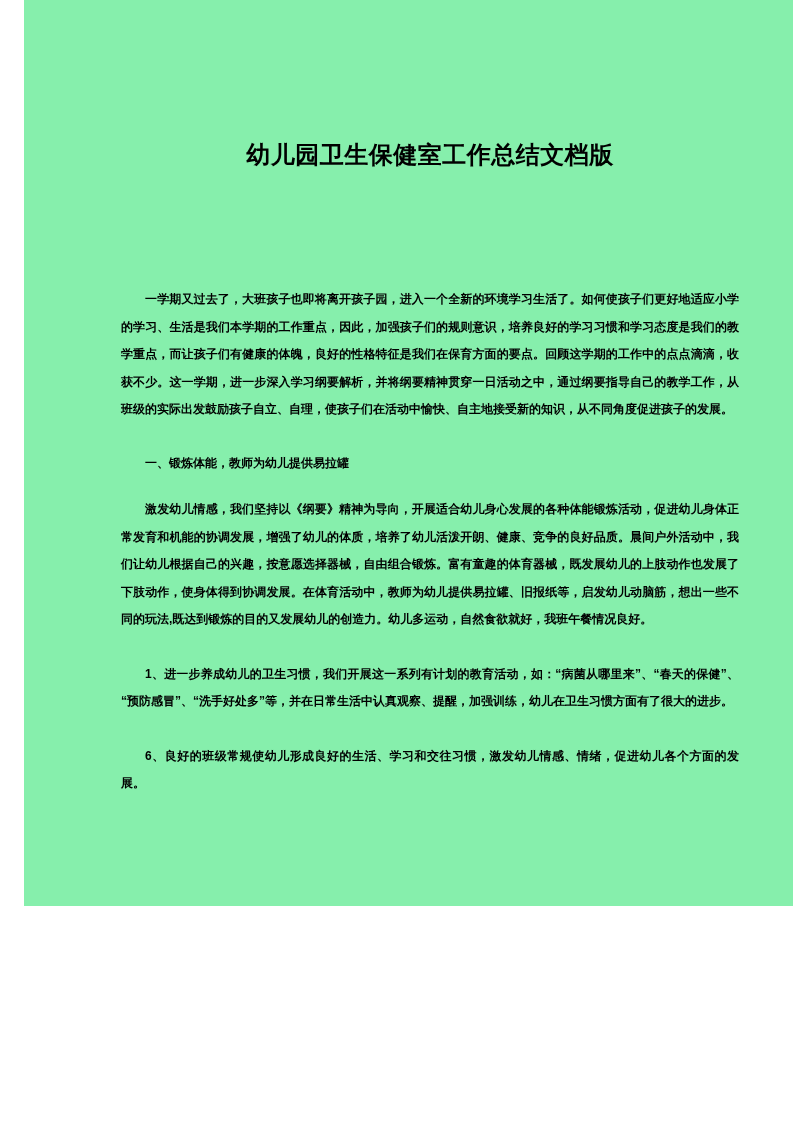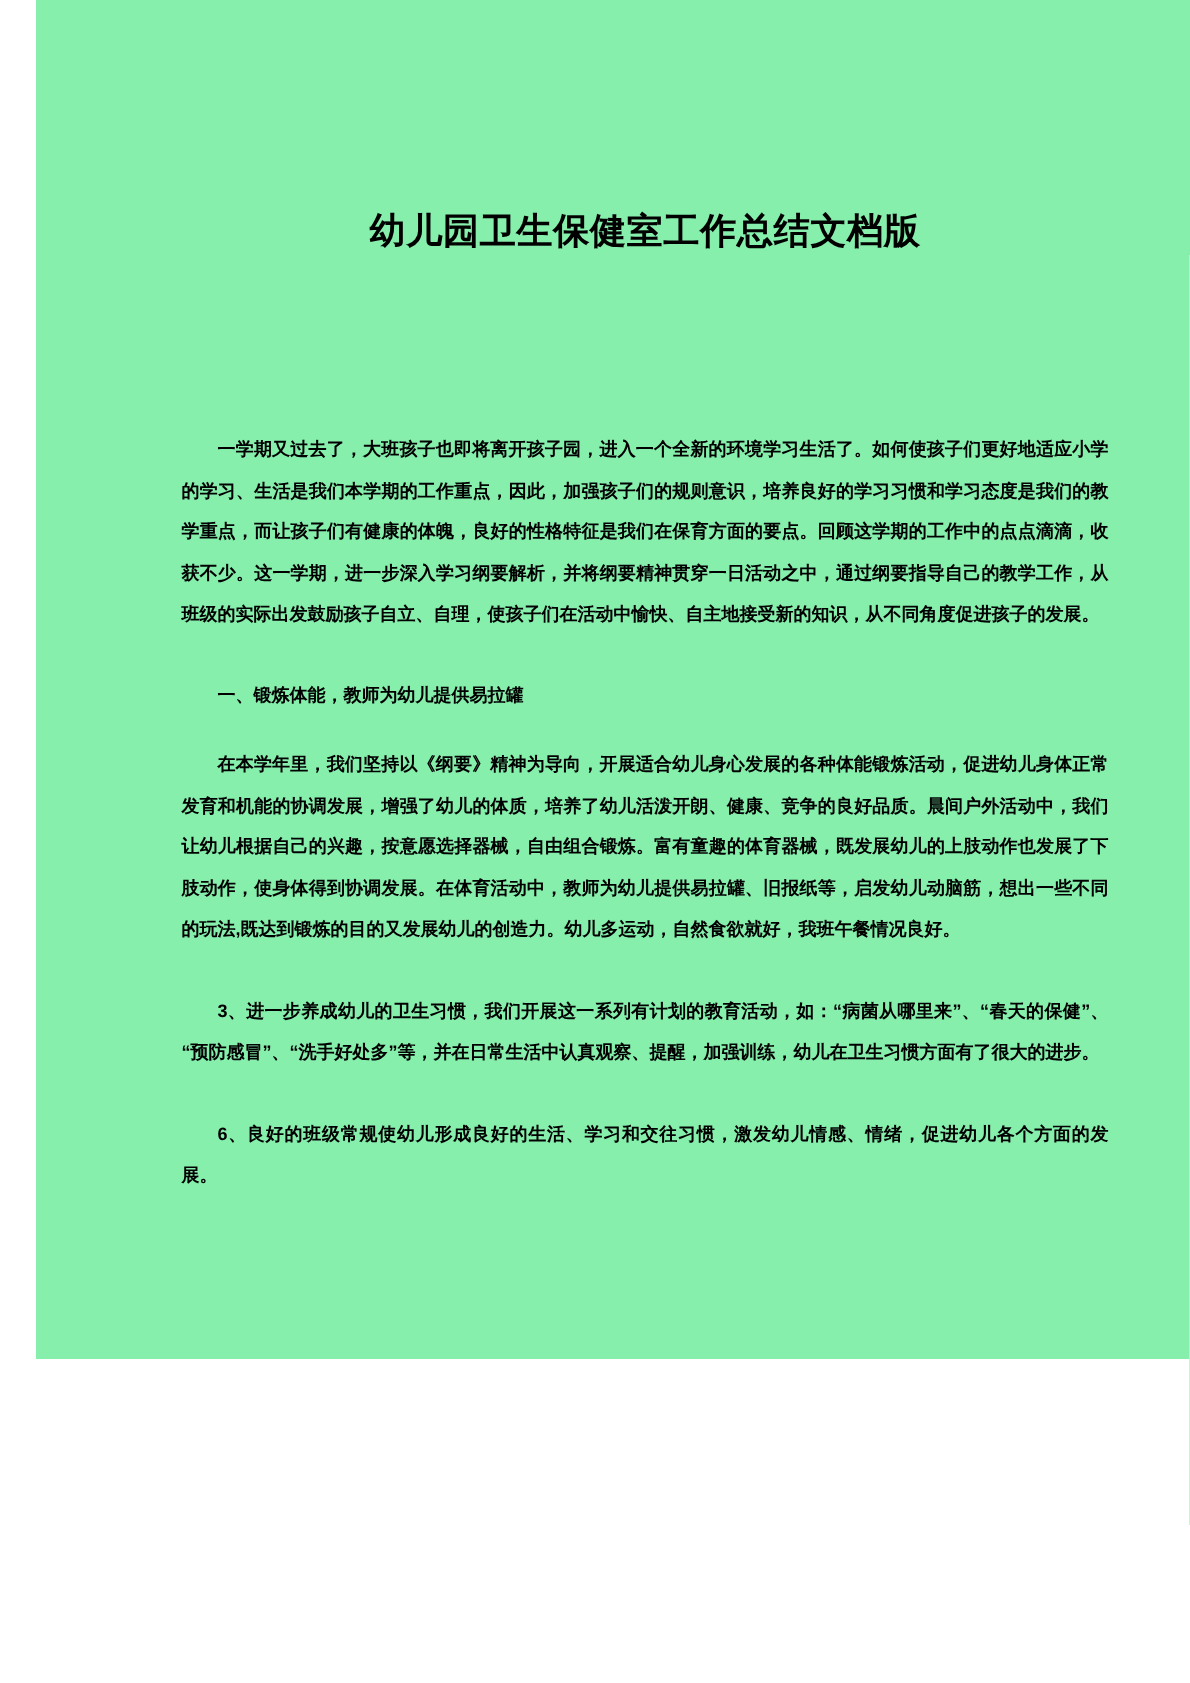--- a/index.html
+++ b/index.html
@@ -65,18 +65,18 @@
   }
 </style>
 </head>
 <body>
 
 <div class="page">
   <div class="content">
     <h1 class="doc-title">幼儿园卫生保健室工作总结文档版</h1>
     <p class="para b0">一学期又过去了，大班孩子也即将离开孩子园，进入一个全新的环境学习生活了。如何使孩子们更好地适应小学的学习、生活是我们本学期的工作重点，因此，加强孩子们的规则意识，培养良好的学习习惯和学习态度是我们的教学重点，而让孩子们有健康的体魄，良好的性格特征是我们在保育方面的要点。回顾这学期的工作中的点点滴滴，收获不少。这一学期，进一步深入学习纲要解析，并将纲要精神贯穿一日活动之中，通过纲要指导自己的教学工作，从班级的实际出发鼓励孩子自立、自理，使孩子们在活动中愉快、自主地接受新的知识，从不同角度促进孩子的发展。</p>
     <h2 class="heading b1">一、锻炼体能，教师为幼儿提供易拉罐</h2>
-    <p class="para b2">在本学年里，我们坚持以《纲要》精神为导向，开展适合幼儿身心发展的各种体能锻炼活动，促进幼儿身体正常发育和机能的协调发展，增强了幼儿的体质，培养了幼儿活泼开朗、健康、竞争的良好品质。晨间户外活动中，我们让幼儿根据自己的兴趣，按意愿选择器械，自由组合锻炼。富有童趣的体育器械，既发展幼儿的上肢动作也发展了下肢动作，使身体得到协调发展。在体育活动中，教师为幼儿提供易拉罐、旧报纸等，启发幼儿动脑筋，想出一些不同的玩法,既达到锻炼的目的又发展幼儿的创造力。幼儿多运动，自然食欲就好，我班午餐情况良好。</p>
-    <p class="para b4">3、进一步养成幼儿的卫生习惯，我们开展这一系列有计划的教育活动，如：“病菌从哪里来”、“春天的保健”、“预防感冒”、“洗手好处多”等，并在日常生活中认真观察、提醒，加强训练，幼儿在卫生习惯方面有了很大的进步。</p>
+    <p class="para b2">激发幼儿情感，我们坚持以《纲要》精神为导向，开展适合幼儿身心发展的各种体能锻炼活动，促进幼儿身体正常发育和机能的协调发展，增强了幼儿的体质，培养了幼儿活泼开朗、健康、竞争的良好品质。晨间户外活动中，我们让幼儿根据自己的兴趣，按意愿选择器械，自由组合锻炼。富有童趣的体育器械，既发展幼儿的上肢动作也发展了下肢动作，使身体得到协调发展。在体育活动中，教师为幼儿提供易拉罐、旧报纸等，启发幼儿动脑筋，想出一些不同的玩法,既达到锻炼的目的又发展幼儿的创造力。幼儿多运动，自然食欲就好，我班午餐情况良好。</p>
+    <p class="para b4">1、进一步养成幼儿的卫生习惯，我们开展这一系列有计划的教育活动，如：“病菌从哪里来”、“春天的保健”、“预防感冒”、“洗手好处多”等，并在日常生活中认真观察、提醒，加强训练，幼儿在卫生习惯方面有了很大的进步。</p>
     <p class="para b5">6、良好的班级常规使幼儿形成良好的生活、学习和交往习惯，激发幼儿情感、情绪，促进幼儿各个方面的发展。</p>
   </div>
   <div class="page-number">1</div>
 </div>
 
 </body></html>

